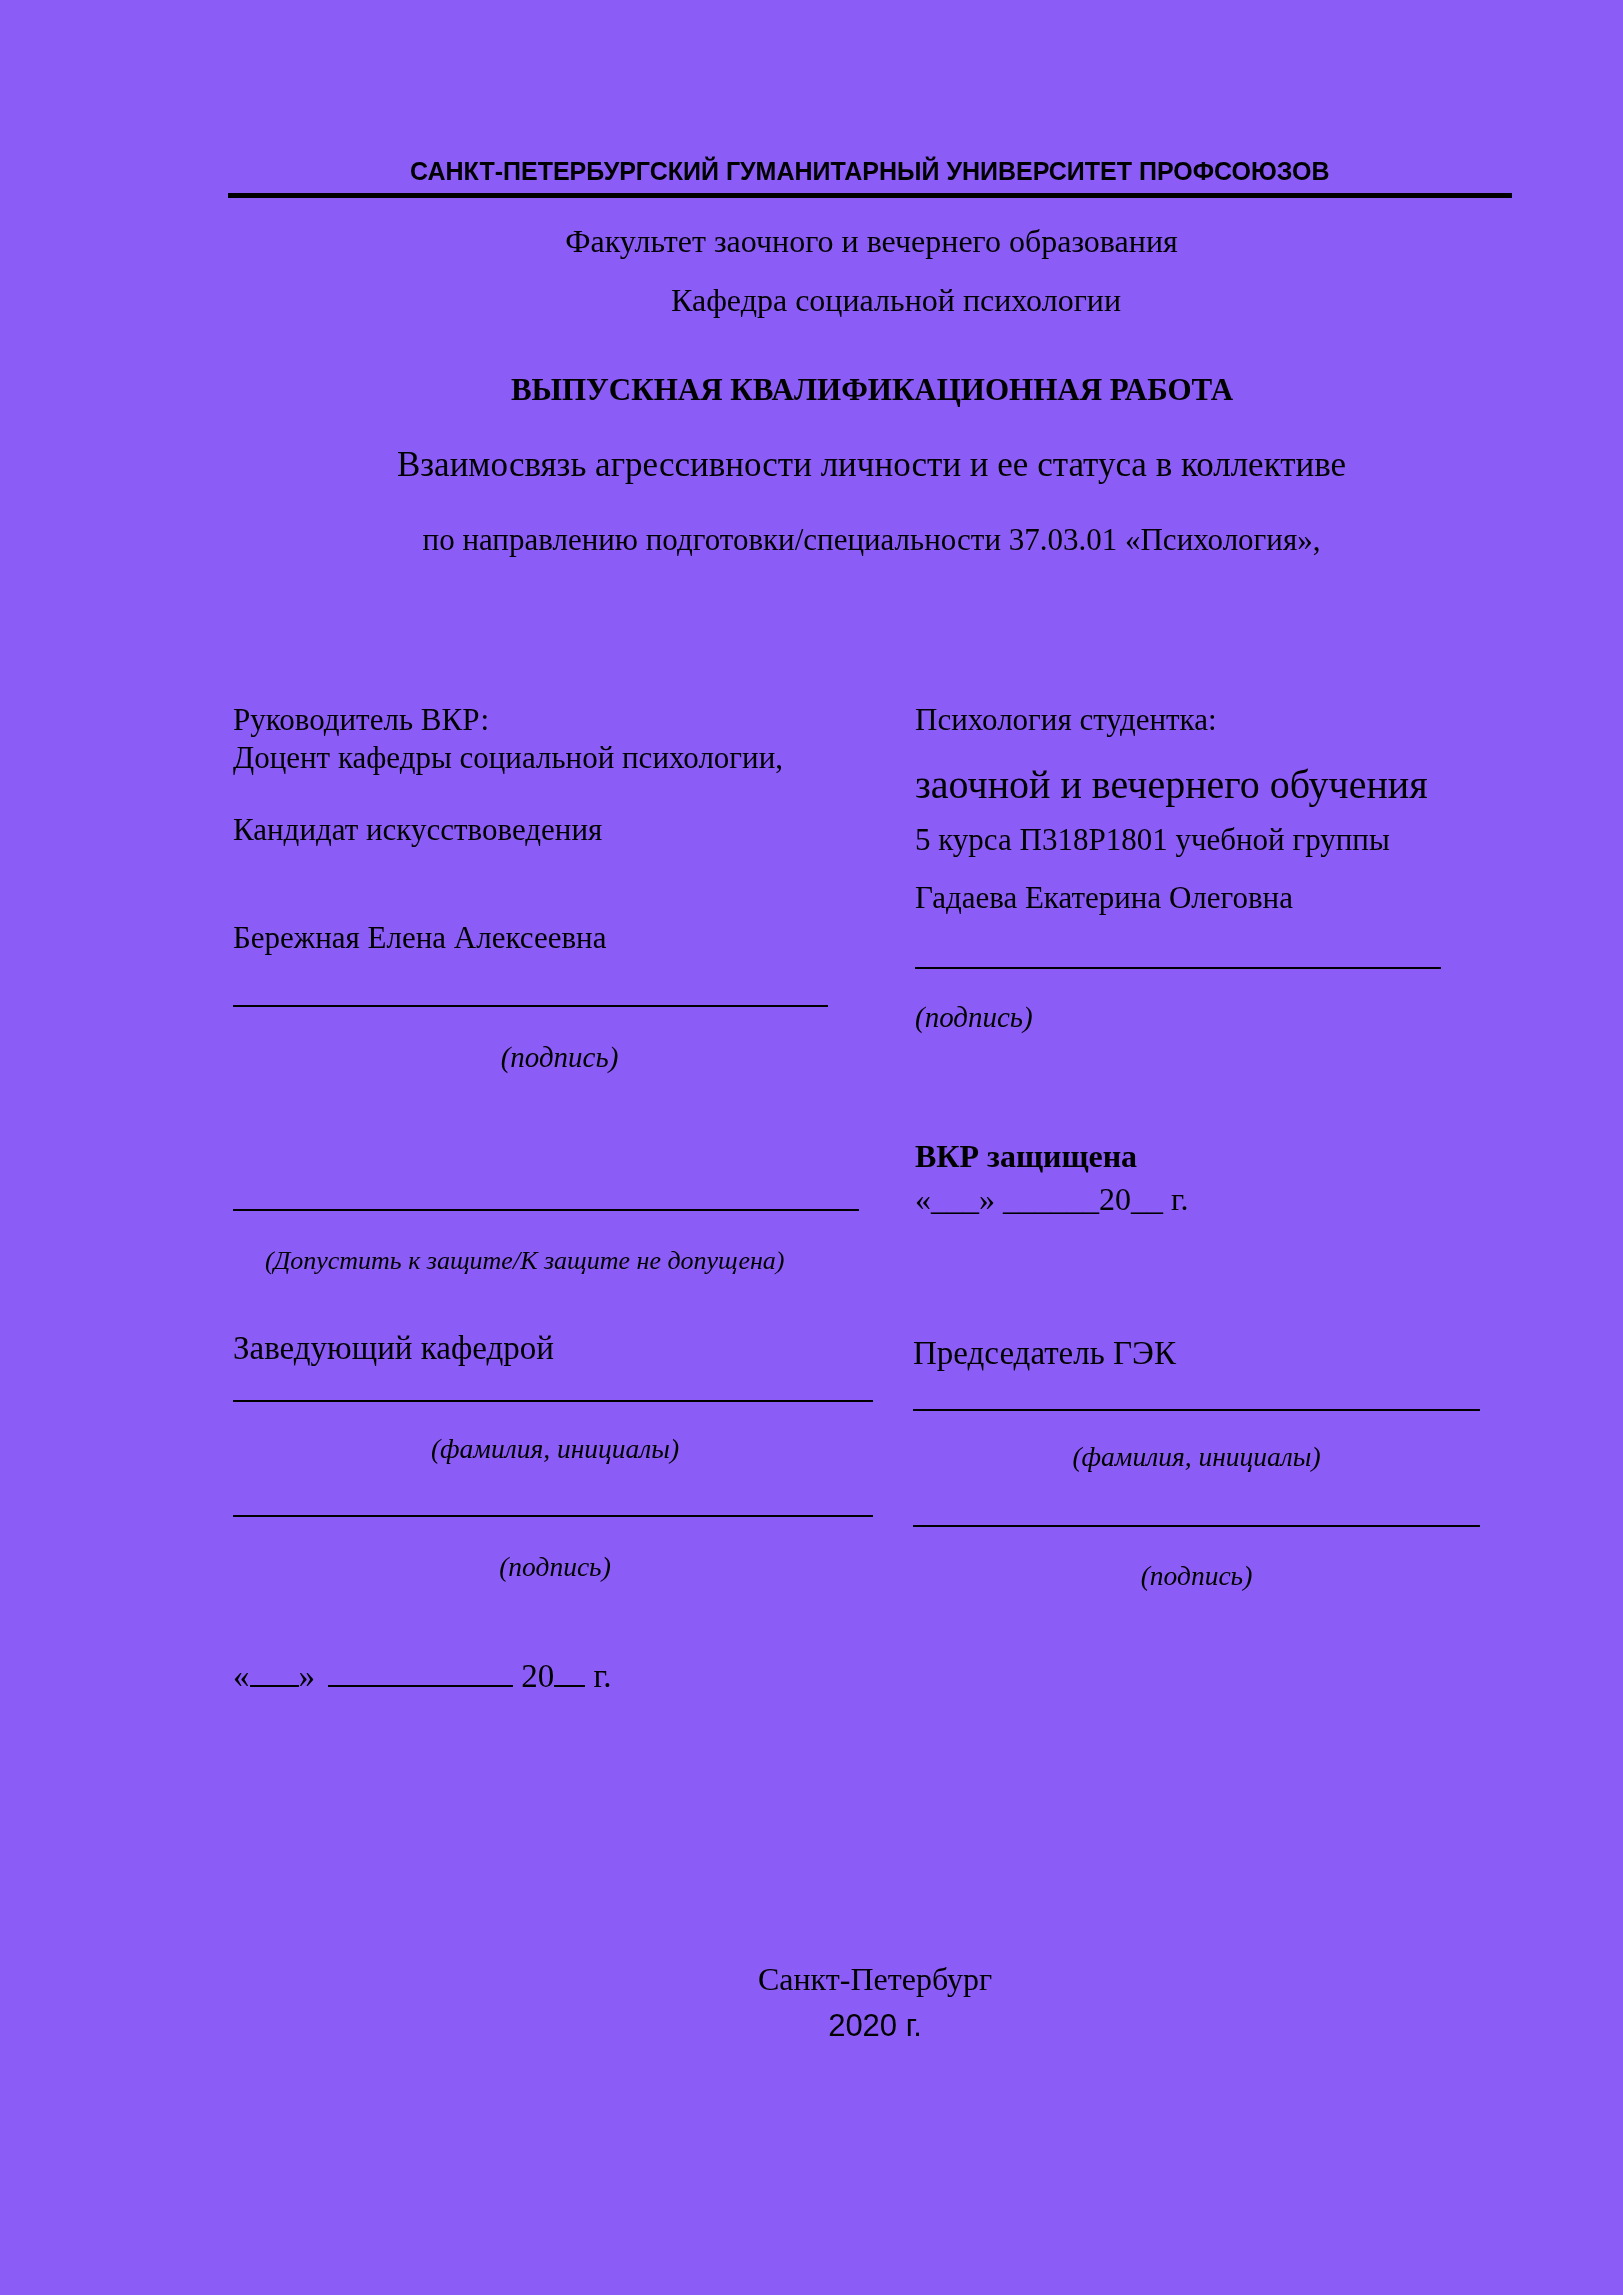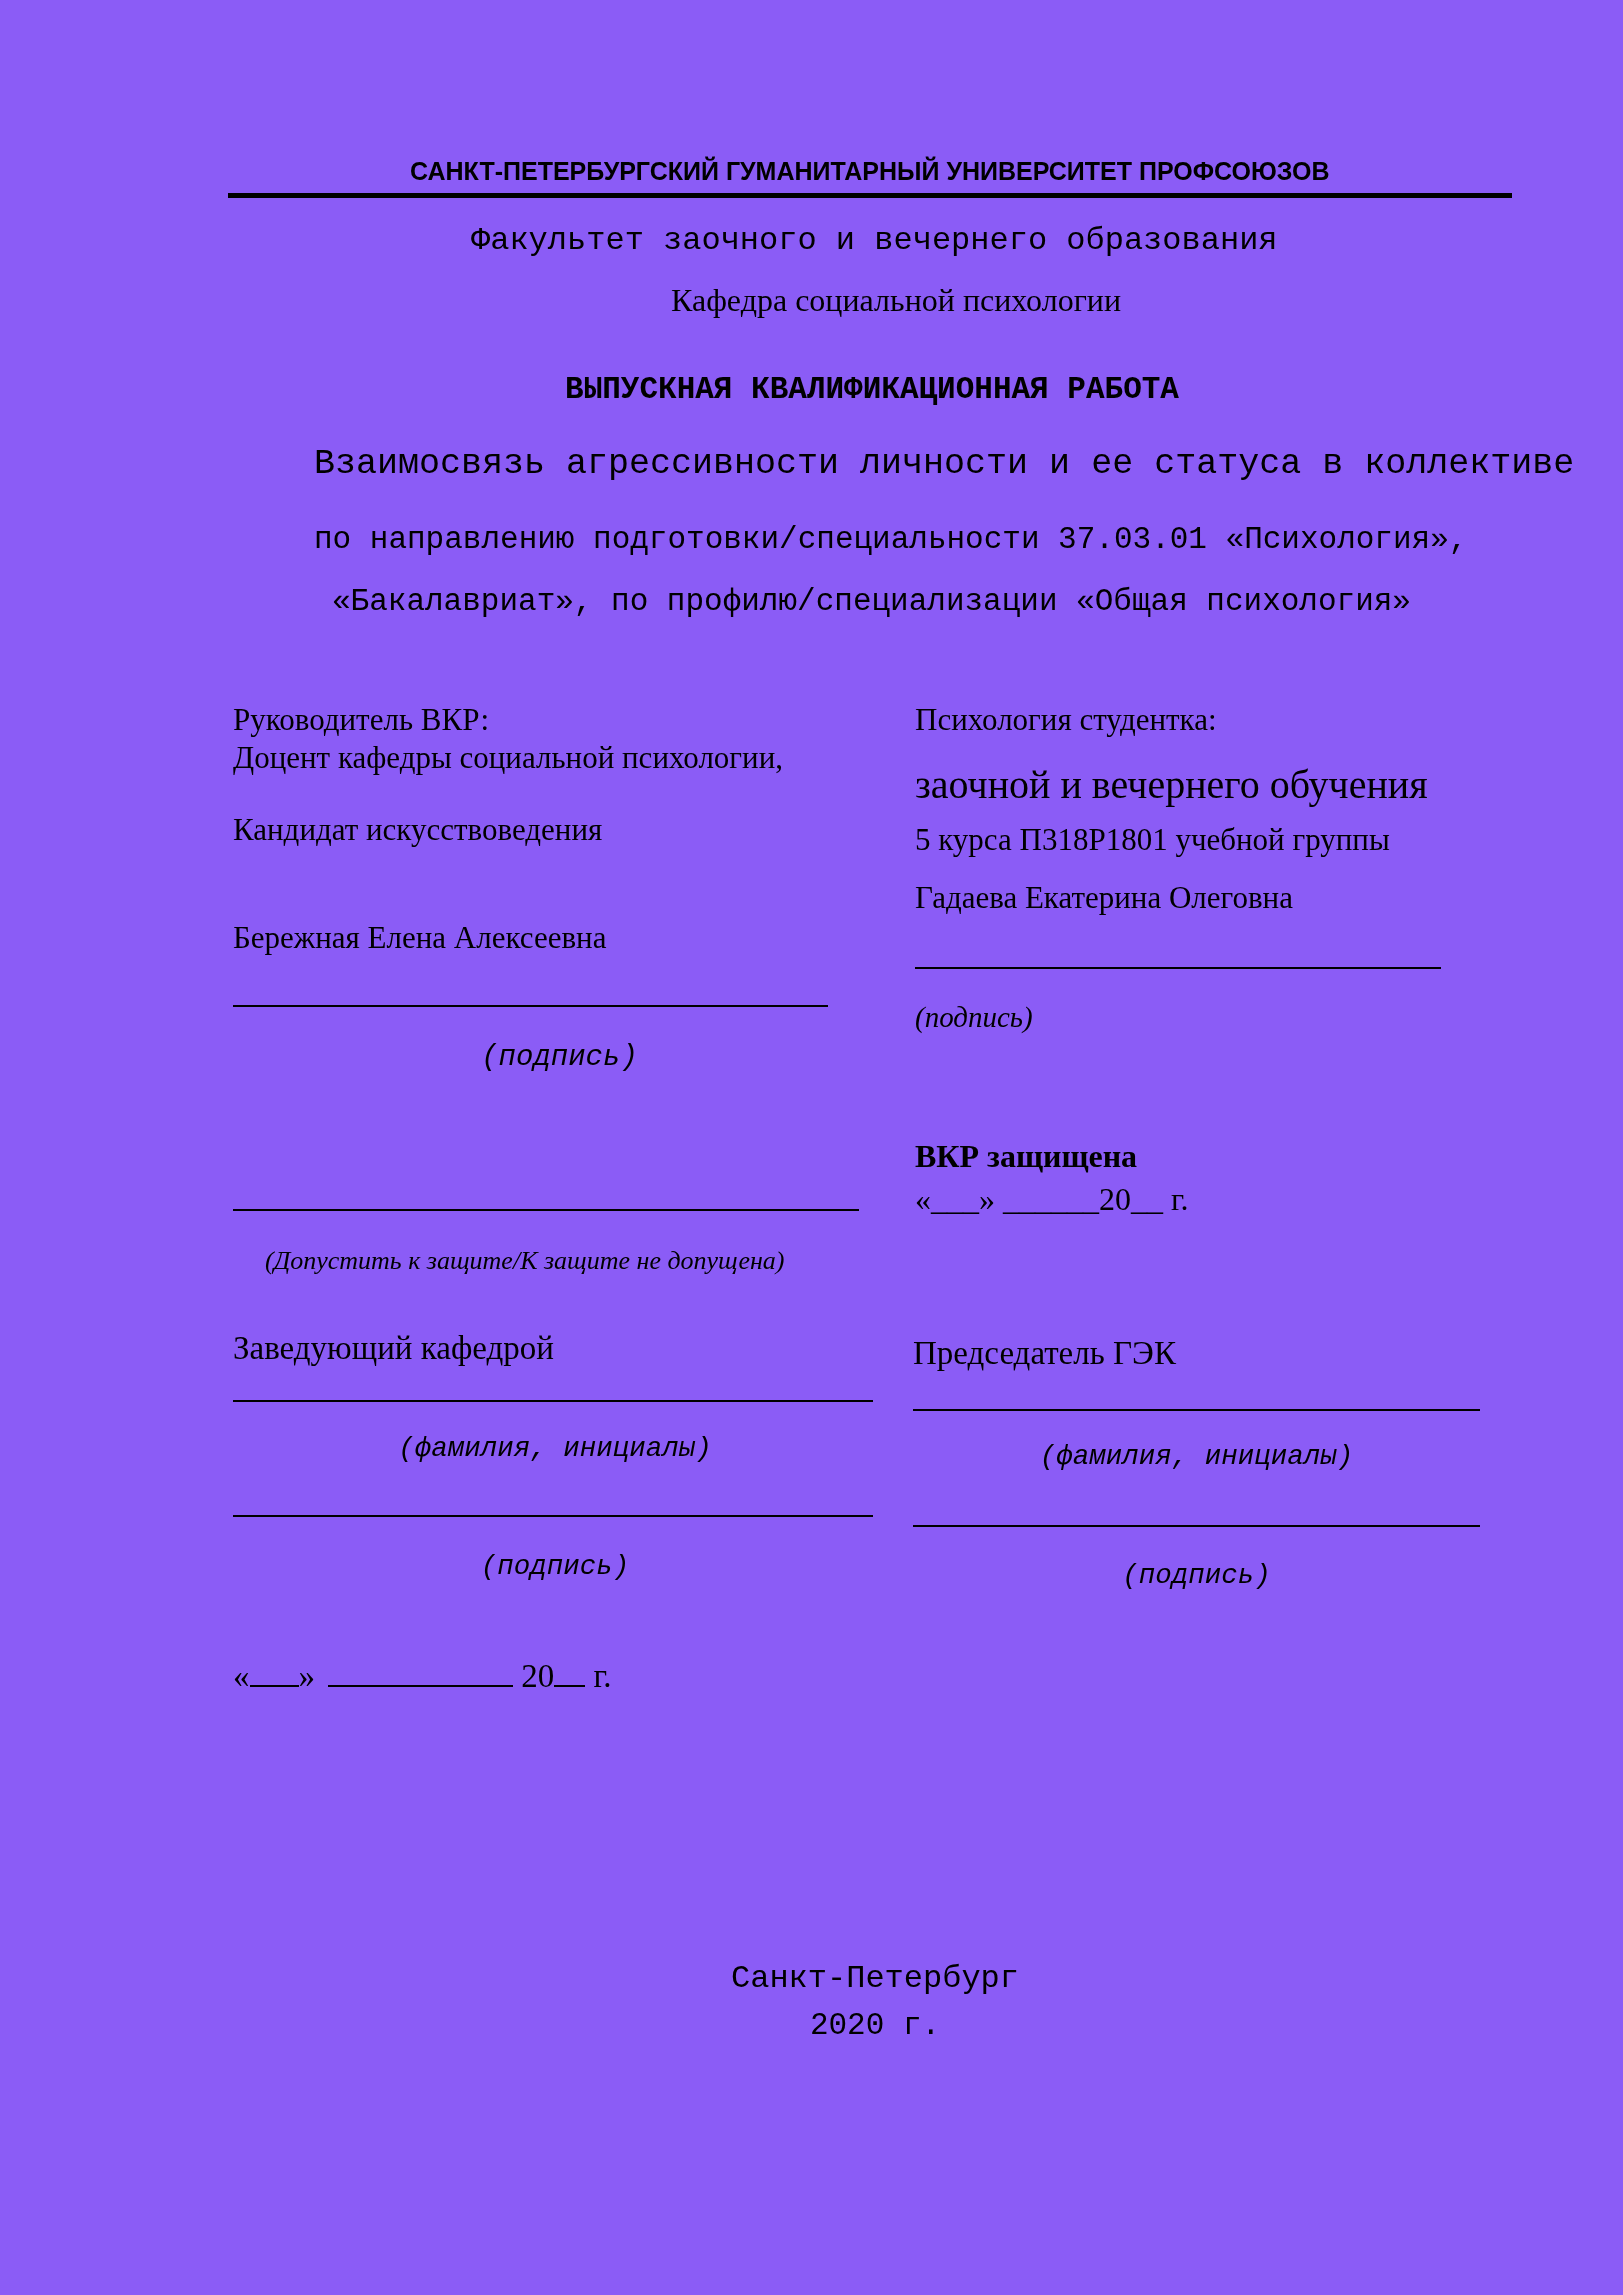--- a/index.html
+++ b/index.html
@@ -1,41 +1,40 @@
 <!DOCTYPE html>
 <html style="font-size:12.6px"><head>
 <meta charset="utf-8">
 <style>
   html, body { margin:0; padding:0; background:#ffffff; }
   body { width:1623px; height:2295px; position:relative; overflow:hidden; color:#000; }
   .page { position:absolute; left:0; top:0; width:1623px; height:2295px; background:#8b5cf6; }
   .serif { font-family:"Liberation Serif", "DejaVu Serif", serif; }
   .sans { font-family:"Liberation Sans", "DejaVu Sans", sans-serif; }
   .abs { position:absolute; white-space:nowrap; line-height:1; }
-  .center { text-align:center;font-family:Liberation Mono, monospace; }
+  .center { text-align:center; }
   .it { font-style:italic; }
   .b { font-weight:bold; }
   .rule { position:absolute; background:#000; }
   .uline { position:absolute; height:2.4px; background:#000; }
 </style>
 </head>
 <body>
 
 <div class="page">
 
   <div class="abs sans b" style="left:410px; top:159px; font-size:25px; width:919px; text-align:center; letter-spacing:0px;">САНКТ-ПЕТЕРБУРГСКИЙ ГУМАНИТАРНЫЙ УНИВЕРСИТЕТ ПРОФСОЮЗОВ</div>
   <div class="rule" style="left:228px; top:193px; width:1284px; height:4.7px;"></div>
 
   <div class="abs serif center" style="left:471px; top:225px; width:801px; font-size:32px;">Факультет заочного и вечернего образования</div>
   <div class="abs serif" style="left:671px; top:284px; font-size:32px;">Кафедра социальной психологии</div>
 
   <div class="abs serif center" style="left:314px; top:447px; width:1115px; font-size:35px;">Взаимосвязь агрессивности личности и ее статуса в коллективе</div>
   <div class="abs serif b center" style="left:393px; top:374px; width:958px; font-size:31px;">ВЫПУСКНАЯ КВАЛИФИКАЦИОННАЯ РАБОТА</div>
   <div class="abs serif center" style="left:314px; top:524px; width:1115px; font-size:31px;">по направлению подготовки/специальности 37.03.01 «Психология»,</div>
-  <div class="abs serif center" style="left:314px; top:586px; width:1115px; font-size:31px;">«Бакалавриат», по профилю/специализации «Общая психология»</div>
 
   <div class="abs serif" style="left:233px; top:704px; font-size:31px;">Руководитель ВКР:</div>
   <div class="abs serif" style="left:233px; top:742px; font-size:31px;">Доцент кафедры социальной психологии,</div>
   <div class="abs serif" style="left:233px; top:814px; font-size:31px;">Кандидат искусствоведения</div>
   <div class="abs serif" style="left:233px; top:922px; font-size:31px;">Бережная Елена Алексеевна</div>
   <div class="uline" style="left:233px; top:1005px; width:595px;"></div>
   <div class="abs serif it center" style="left:233px; top:1043px; width:653px; font-size:29px;">(подпись)</div>
 
   <div class="abs serif" style="left:915px; top:704px; font-size:31px;">Психология студентка:</div>
   <div class="abs serif" style="left:915px; top:765px; font-size:40px;">заочной и вечернего обучения</div>

